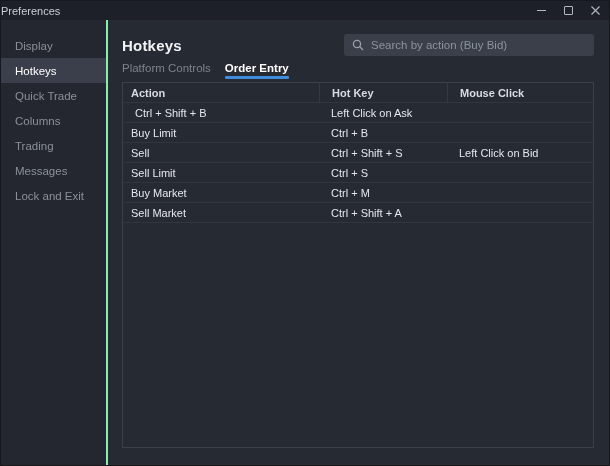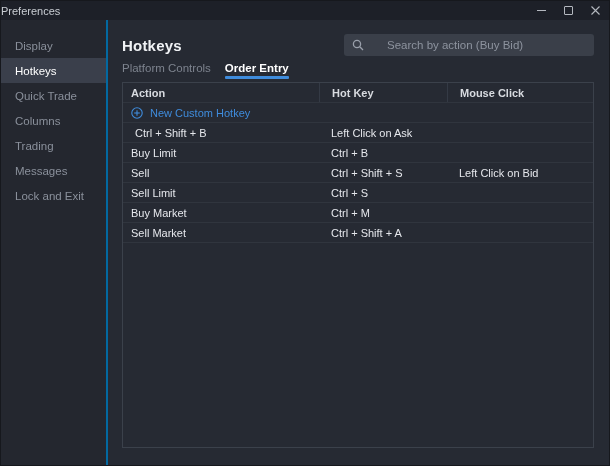--- a/index.html
+++ b/index.html
@@ -13,32 +13,32 @@
   .titlebar { height:19px; flex:0 0 19px; background:#1d2028; display:flex; align-items:center; }
   .titlebar-title { flex:1; font-size:11px; color:#c9cdd3; }
   .win-controls { display:flex; height:100%; }
   .win-btn { width:27px; height:19px; display:flex; align-items:center; justify-content:center; cursor:default; }
   .glyph-min { width:9px; height:1px; background:#b4b8bf; }
   .glyph-max { width:9px; height:9px; border:1px solid #b4b8bf; border-radius:1px; }
 
   
   .appbody { flex:1; display:flex; min-height:0; }
 
-  .sidebar { width:107px; flex:0 0 107px; background:#24272f; border-right:2px solid #0369a1; padding-top:13px; }
+  .sidebar { width:107px; flex:0 0 107px; background:#24272f; border-right:2px solid #86efac; padding-top:13px; }
   .side-item { height:25px; display:flex; align-items:center; padding-left:14px;
                font-size:11.5px; color:#8a909b; cursor:default; white-space:nowrap; }
   .side-item.selected { background:#3a3f4b; color:#ffffff; }
 
   .main { flex:1; background:#262a33; padding:0 15px 0 14px; min-width:0; }
 
   .main-header { margin-top:14px; height:22px; display:flex; align-items:center; justify-content:space-between; }
   .page-title { font-size:15px; font-weight:700; color:#f0f2f5; letter-spacing:.2px; }
 
   .searchbox { width:250px; height:22px; background:#3a3f49; border-radius:3px;
-               display:flex; align-items:center; padding:0 8px; gap:23px; }
+               display:flex; align-items:center; padding:0 8px; gap:7px; }
   .searchbox svg { flex:0 0 auto; display:block; }
   .searchbox input { flex:1; min-width:0; background:transparent; border:none; outline:none;
                      color:#d7dae0; font-size:11.5px; font-family:inherit; }
   .searchbox input::placeholder { color:#8d939e; }
 
   .tabs { margin-top:6px; height:20px; display:flex; gap:14px; align-items:flex-start; }
   .tab { font-size:11.5px; color:#7d838e; position:relative; padding-bottom:5px; cursor:default; }
   .tab.active { color:#ffffff; font-weight:600; }
   .tab.active::after { content:""; position:absolute; left:0; right:0; bottom:0; height:3px;
                        background:#3f8cdc; border-radius:1px; }
@@ -110,28 +110,20 @@
       </div>
 
       <div class="table">
 
         <div class="trow thead">
           <div class="cell c1">Action</div>
           <div class="cell c2">Hot Key</div>
           <div class="cell c3">Mouse Click</div>
         </div>
 
-        <div class="newrow">
-          <svg width="12" height="12" viewBox="0 0 12 12">
-            <circle cx="6" cy="6" r="5.2" stroke="#3f8cdc" stroke-width="1.1" fill="none"></circle>
-            <line x1="6" y1="3.2" x2="6" y2="8.8" stroke="#3f8cdc" stroke-width="1.1"></line>
-            <line x1="3.2" y1="6" x2="8.8" y2="6" stroke="#3f8cdc" stroke-width="1.1"></line>
-          </svg>
-          <span>New Custom Hotkey</span>
-        </div>
 
         <div class="trow">
           <div class="cell c2">Ctrl + Shift + B</div>
           <div class="cell c3">Left Click on Ask</div>
         </div>
         <div class="trow">
           <div class="cell c1">Buy Limit</div>
           <div class="cell c2">Ctrl + B</div>
           <div class="cell c3"></div>
         </div>

